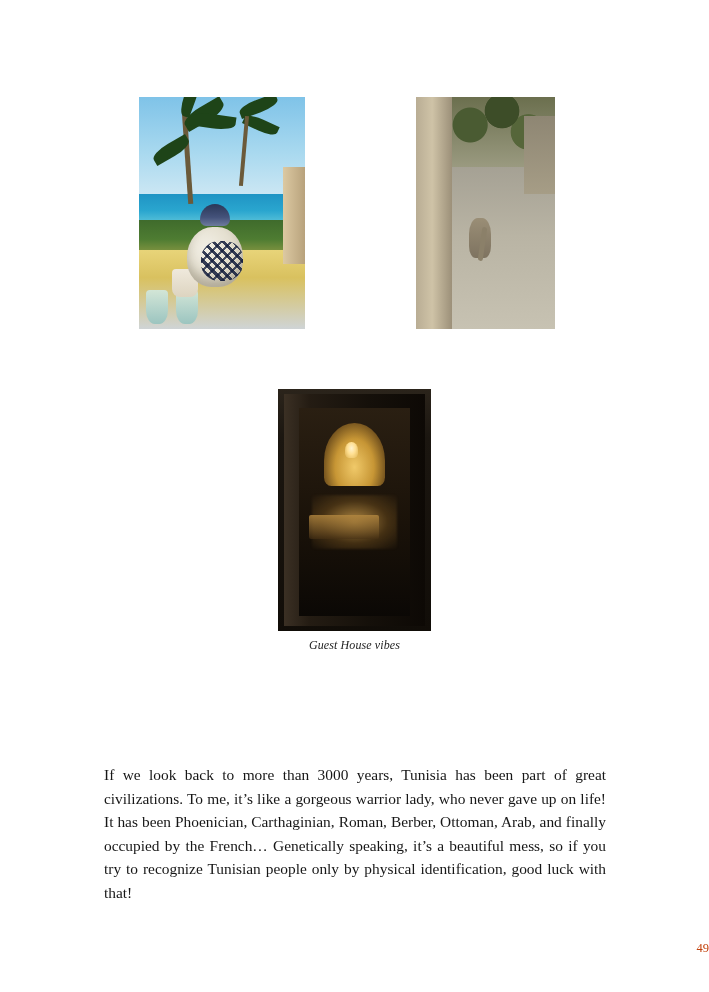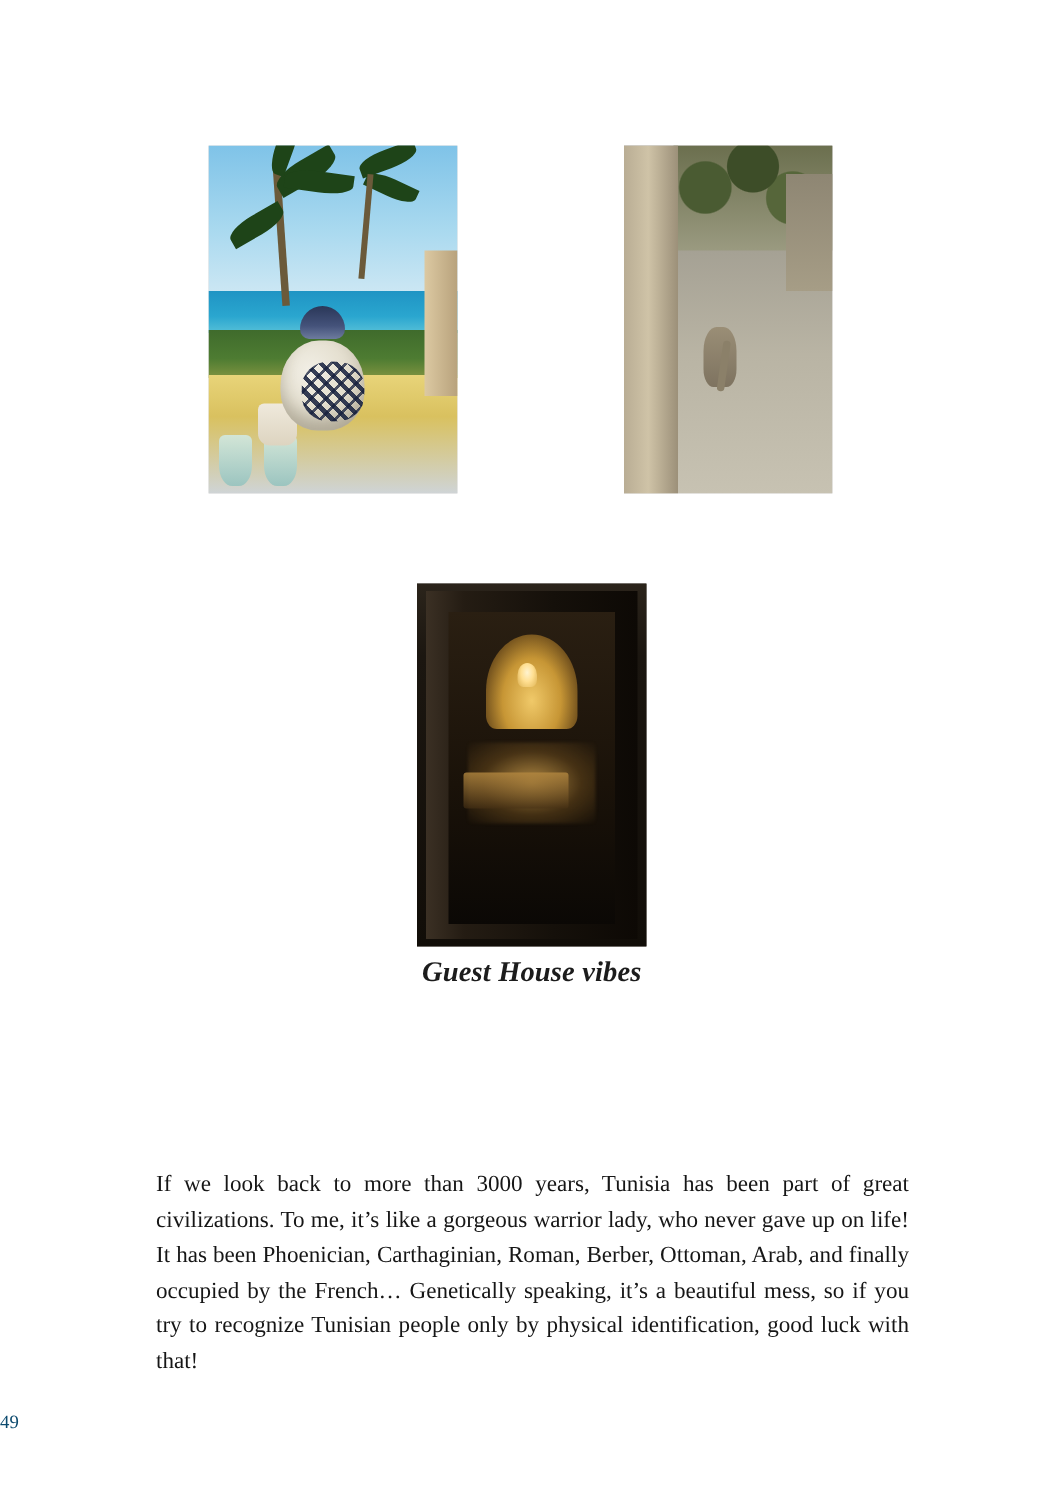--- a/index.html
+++ b/index.html
@@ -230,53 +230,52 @@
     border-radius: 2px;
   }
 
   .caption {
     position: absolute;
     left: 0;
     top: 638px;
     width: 709px;
     text-align: center;
     font-style: italic;
-    font-size: 19px;
+    font-size: 12px;
     color: #1c1c1c;
     letter-spacing: .1px;
-    font-weight: bold;
   }
 
   
   .body-text {
     position: absolute;
     left: 104px;
     width: 502px;
     font-size: 15.4px;
     line-height: 23.5px;
     color: #161616;
   }
   #para-lead { top: 699px; text-align: left; }
-  #para-main { top: 748px; text-align: justify; text-justify: inter-word; margin-top: 30px; }
+  #para-main { top: 733px; text-align: justify; text-justify: inter-word; margin-top: 30px; }
 
   .tofu {
     font-family: "DejaVu Sans", sans-serif;
     font-size: 12px;
     color: #444;
     letter-spacing: 1px;
   }
 
   .page-number {
     position: absolute;
     left: 0;
     top: 941px;
     width: 709px;
-    text-align: left;
+    text-align: right;
     font-size: 12.5px;
-    color: #0c4a6e;
+    color: #c2410c;
   }
 </style>
 </head>
 <body>
 
 <div class="page">
 
   <div class="photo" id="photo-terrace">
     <div class="terrace-sky"></div>
     <div class="terrace-sea"></div>

